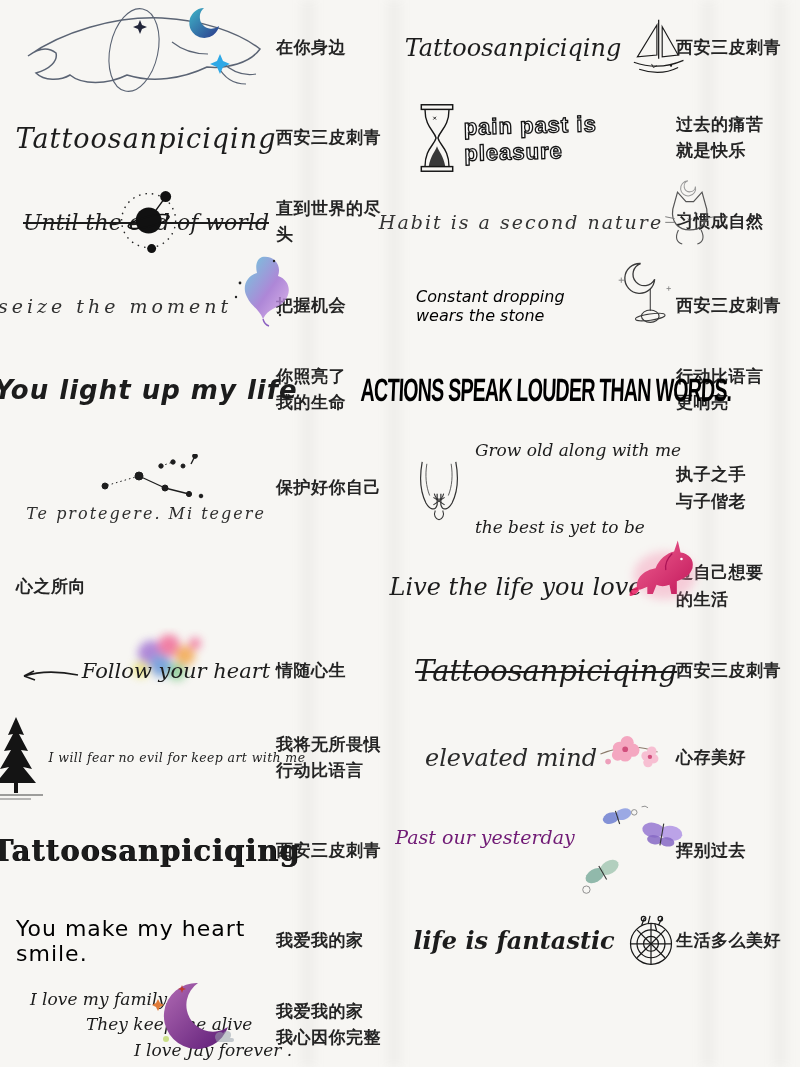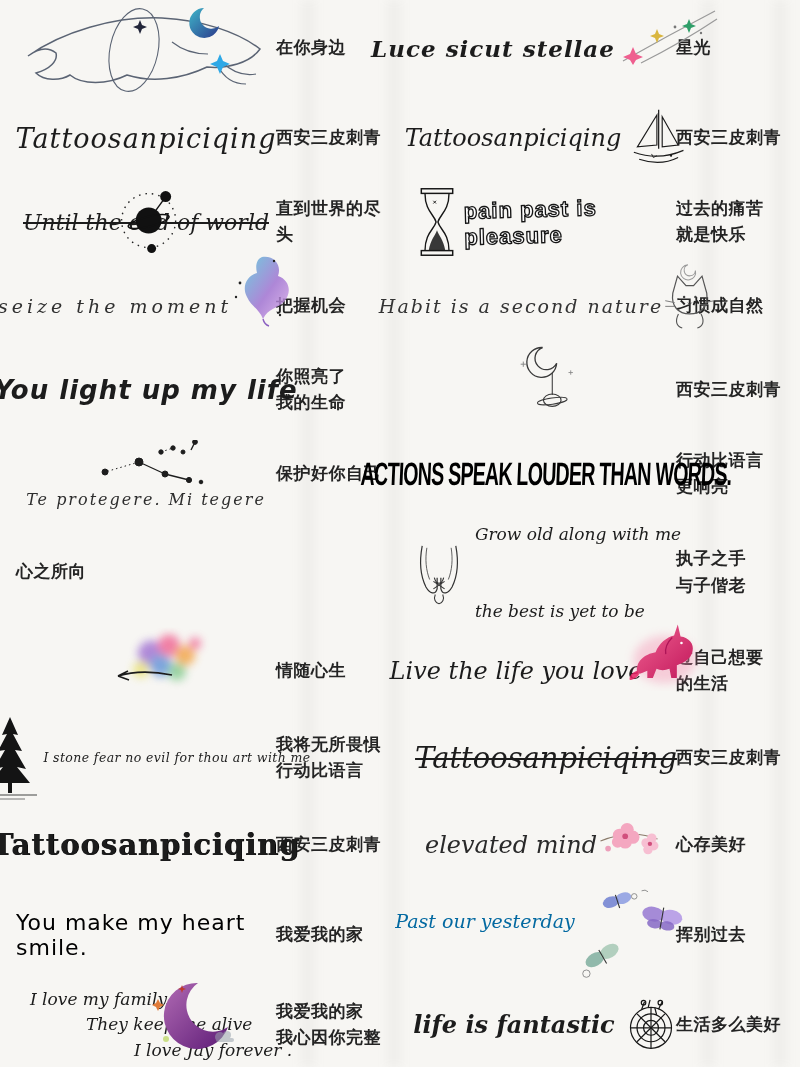--- a/index.html
+++ b/index.html
@@ -60,21 +60,21 @@
   .c-l9 .t{font-size:12.5px;letter-spacing:.4px;color:#222;}
   .c-l9 .icon{margin-right:4px;}
   .c-r9 .t{font-size:29px;font-weight:500;text-decoration:line-through;
            text-decoration-thickness:1.5px;}
   .c-l10 .t{font-weight:900;font-style:normal;font-size:29px;letter-spacing:1px;
             text-shadow:.7px 0 #000;}
   .c-r10 .t{font-size:24px;font-weight:400;color:#2a2a2a;}
   .c-r10 .icon{margin-left:-6px;transform:translateY(-4px);}
   .c-l11 .t{font-family:"DejaVu Sans",sans-serif;font-style:normal;font-weight:500;
             font-size:22px;letter-spacing:1px;}
-  .c-r11 .t{font-size:19px;color:#0369a1;transform:translateY(-14px);}
+  .c-r11 .t{font-size:19px;color:#701a75;transform:translateY(-14px);}
   .c-r11 .icon{margin-left:2px;}
   .c-l12 .art{flex-direction:column;align-items:flex-start;padding-left:14px;}
   .c-l12 .ln{font-family:"DejaVu Serif",serif;font-style:italic;font-size:17px;
              color:#1c1c1c;white-space:nowrap;line-height:1.5;}
   .c-l12 .ln2{margin-left:56px;}
   .c-l12 .ln3{margin-left:104px;}
   .c-l12 .moon{position:absolute;right:36px;top:-6px;}
   .c-r12 .t{font-size:24px;font-weight:600;}
   .c-r12 .icon{margin-left:8px;}
 </style>
@@ -228,37 +228,38 @@
             <feGaussianBlur stdDeviation="4"></feGaussianBlur>
               </filter>
             </defs>
         </svg>
       </span>
       <span class="flourish icon">
         <svg width="58" height="16" viewBox="0 0 58 16">
           <path d="M56,8 C36,4 18,4 2,9 L12,4 M2,9 L13,13" fill="none" stroke="#1c1c1c" stroke-width="1.6"></path>
         </svg>
       </span>
+      <span class="script t">Follow your heart</span>
     </div>
     <div class="lbl">
       <div>情随心生</div>
     </div>
   </div>
 
   <div class="cell c-l9">
     <div class="art">
       <span class="icon">
         <svg width="58" height="86" viewBox="0 0 58 86">
           <path d="M29,2 L37,20 L32,19 L41,36 L34,35 L45,54 L36,52 L49,68 L9,68 L22,52 L13,54 L24,35 L17,36 L26,19 L21,20 Z" fill="#141414"></path>
           <rect x="27" y="68" width="4" height="10" fill="#141414"></rect>
           <line x1="2" y1="80" x2="56" y2="80" stroke="#444" stroke-width="1.2"></line>
           <line x1="8" y1="84" x2="44" y2="84" stroke="#777" stroke-width="1"></line>
         </svg>
       </span>
-      <span class="script t">I stone fear no evil for thou art with me</span>
+      <span class="script t">I will fear no evil for keep art with me</span>
     </div>
     <div class="lbl">
       <div>我将无所畏惧</div>
       <div>行动比语言</div>
     </div>
   </div>
 
   <div class="cell c-l10">
     <div class="art">
       <span class="script t">Tattoosanpiciqing</span>
@@ -301,38 +302,20 @@
           <path d="M34,4 L35,7 L38,8 L35,9 L34,12 L33,9 L30,8 L33,7 Z" fill="#c0392b"></path>
         </svg>
       </span>
     </div>
     <div class="lbl">
       <div>我爱我的家</div>
       <div>我心因你完整</div>
     </div>
   </div>
 
-  <div class="cell c-r1">
-    <div class="art">
-      <span class="script t">Luce sicut stellae</span>
-      <span class="icon">
-        <svg width="104" height="58" viewBox="0 0 104 58">
-          <path d="M6,54 Q52,28 98,4 M24,56 Q64,36 100,12" fill="none" stroke="#9a9a9a" stroke-width="1.2"></path>
-          <path d="M16,40 L19,47 L26,50 L19,53 L16,58 L13,53 L6,50 L13,47 Z" fill="#ef5f8f"></path>
-          <path d="M40,22 L42,27 L47,29 L42,31 L40,36 L38,31 L33,29 L38,27 Z" fill="#d9b63f"></path>
-          <path d="M72,12 L74,17 L79,19 L74,21 L72,26 L70,21 L65,19 L70,17 Z" fill="#2f9e68"></path>
-          <circle cx="58" cy="20" r="1.4" fill="#777"></circle>
-            <circle cx="84" cy="26" r="1.2" fill="#777"></circle>
-        </svg>
-      </span>
-    </div>
-    <div class="lbl">
-      <div>星光</div>
-    </div>
-  </div>
 
   <div class="cell c-r2">
     <div class="art">
       <span class="script t">Tattoosanpiciqing</span>
       <span class="icon">
         <svg width="62" height="64" viewBox="0 0 70 72">
           <line x1="38" y1="4" x2="38" y2="48" stroke="#1c1c1c" stroke-width="1.4"></line>
           <path d="M36,10 L14,46 L36,44 Z M42,12 L60,44 L42,46 Z" fill="none" stroke="#1c1c1c" stroke-width="1.3"></path>
           <path d="M10,52 Q38,62 66,50 M16,60 Q40,68 60,58" fill="none" stroke="#1c1c1c" stroke-width="1.3"></path>
           <path d="M30,54 l2,4 l4,-2" fill="none" stroke="#1c1c1c" stroke-width="1"></path>
@@ -379,20 +362,21 @@
         </svg>
       </span>
     </div>
     <div class="lbl">
       <div>习惯成自然</div>
     </div>
   </div>
 
   <div class="cell c-r5">
     <div class="art">
+      <span class="t">Constant dropping wears the stone</span>
       <span class="icon">
         <svg width="62" height="72" viewBox="0 0 70 82">
           <path d="M30,4 A17,17 0 1 0 46,22 A13,13 0 1 1 30,4 Z" fill="none" stroke="#3a3a3a" stroke-width="1.5"></path>
           <line x1="41" y1="33" x2="41" y2="58" stroke="#3a3a3a" stroke-width="1.2"></line>
           <ellipse cx="41" cy="64" rx="10" ry="7" fill="none" stroke="#3a3a3a" stroke-width="1.3"></ellipse>
           <ellipse cx="41" cy="65" rx="17" ry="3.6" fill="none" stroke="#3a3a3a" stroke-width="1.1" transform="rotate(-8 41 65)"></ellipse>
           <path d="M8,20 l0,6 m-3,-3 l6,0" stroke="#888" stroke-width="1.1"></path>
           <path d="M62,30 l0,5 m-2.5,-2.5 l5,0" stroke="#888" stroke-width="1"></path>
         </svg>
       </span>

